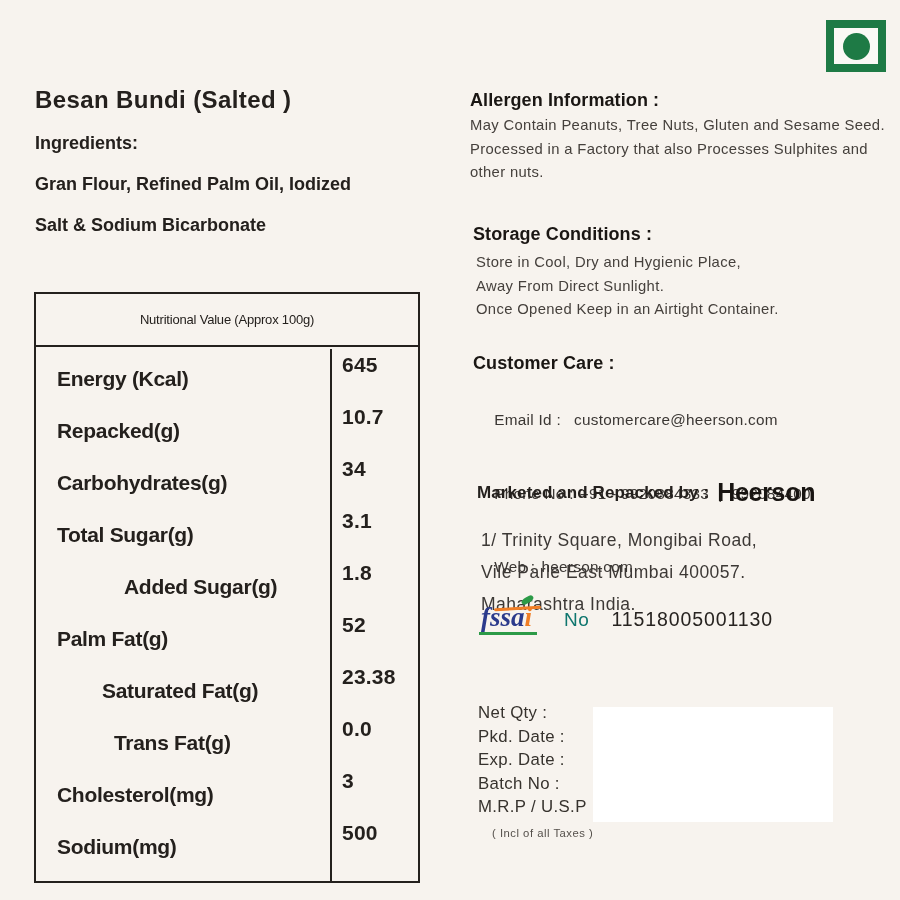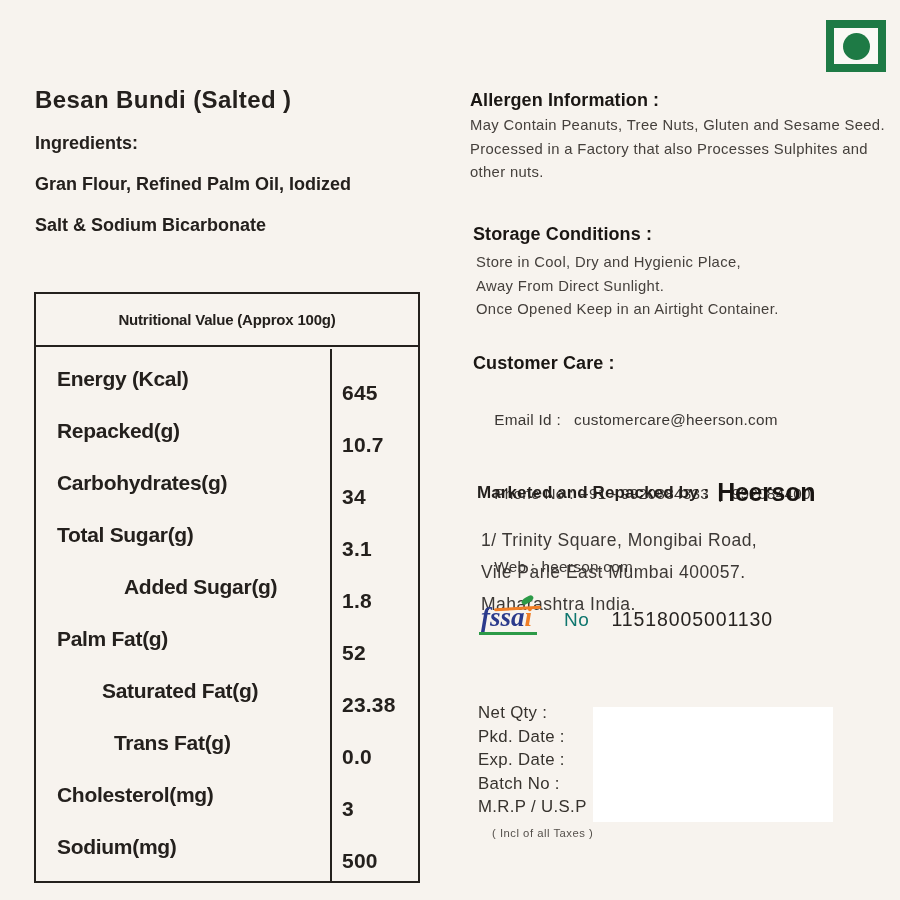--- a/index.html
+++ b/index.html
@@ -40,24 +40,24 @@
 
   .ntable{
     left:34px;top:292px;width:386px;height:591px;
     border:2px solid var(--ink);
     display:flex;flex-direction:column;
   }
   .nt-header{
     height:53px;flex:0 0 53px;
     border-bottom:2px solid var(--ink);
     display:flex;align-items:center;justify-content:center;
-    font-size:15px;font-weight:700;letter-spacing:-.2px;
+    font-size:13px;font-weight:400;letter-spacing:-.2px;
   }
   .nt-body{flex:1;display:flex;flex-direction:column;padding:6px 0 8px 0}
-  .nt-row{flex:1;display:flex;align-items:flex-end}
+  .nt-row{flex:1;display:flex;align-items:flex-start}
   .nt-label{
     width:292px;align-self:stretch;
     display:flex;align-items:center;
     padding-left:21px;
     font-size:21px;font-weight:700;letter-spacing:-.3px;
   }
   .nt-divider{
     position:absolute;left:294px;top:55px;bottom:0;width:2px;background:var(--ink);
   }
   .nt-value{padding-left:14px;font-size:21px;font-weight:700;letter-spacing:.2px}

